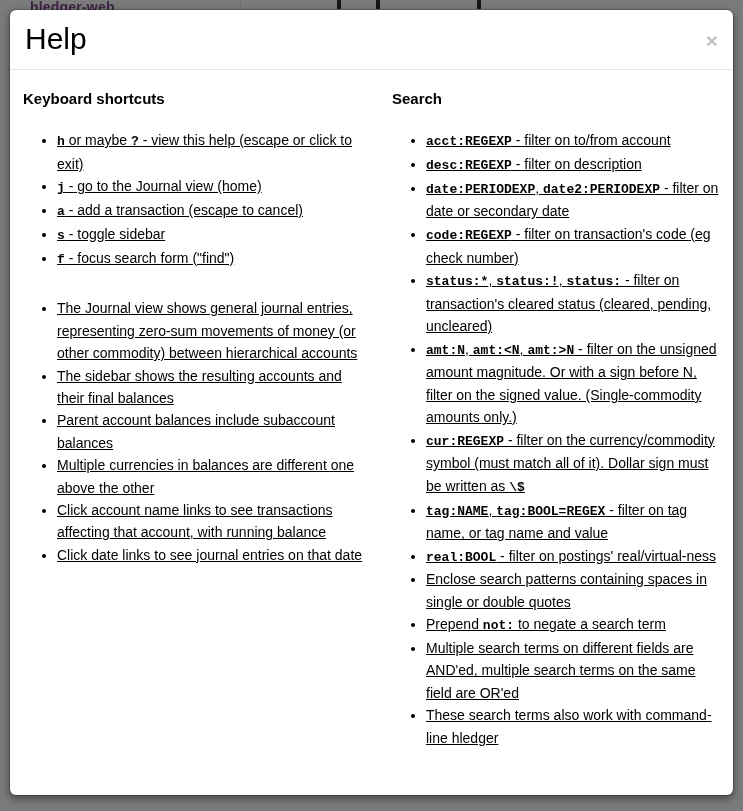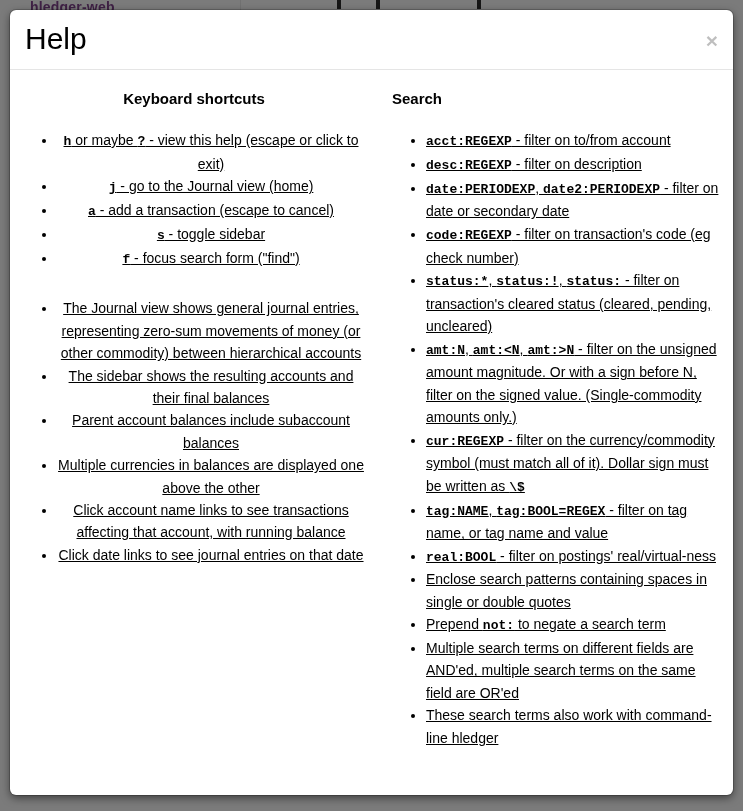--- a/index.html
+++ b/index.html
@@ -58,21 +58,21 @@
     border: 0; padding: 0; background: transparent;
     font-family: "Liberation Sans", sans-serif;
     font-size: 21px; font-weight: bold; line-height: 1;
     color: #000; opacity: 0.25;
     cursor: pointer;
   }
   .modal-body {
     display: flex;
     padding: 20px 13px 15px 13px;
   }
-  .help-col-left  { width: 348px; flex: none; padding-right: 6px; text-align: center; }
+  .help-col-left  { width: 348px; flex: none; padding-right: 6px; }
   .help-col-right { width: 349px; flex: none; padding-left: 21px; }
 
   .section-title {
     font-size: 15px;
     font-weight: bold;
     line-height: 18px;
     margin: 0;
     color: #000;
   }
   ul.help-list {
@@ -113,21 +113,21 @@
           <li><code class="code-term">h</code> or maybe <code class="code-term">?</code> - view this help (escape or click to exit)</li>
           <li><code class="code-term">j</code> - go to the Journal view (home)</li>
           <li><code class="code-term">a</code> - add a transaction (escape to cancel)</li>
           <li><code class="code-term">s</code> - toggle sidebar</li>
           <li><code class="code-term">f</code> - focus search form ("find")</li>
         </ul>
         <ul class="help-list">
           <li>The Journal view shows general journal entries, representing zero-sum movements of money (or other commodity) between hierarchical accounts</li>
           <li>The sidebar shows the resulting accounts and their final balances</li>
           <li>Parent account balances include subaccount balances</li>
-          <li>Multiple currencies in balances are displayed one above the other</li>
+          <li>Multiple currencies in balances are different one above the other</li>
           <li>Click account name links to see transactions affecting that account, with running balance</li>
           <li>Click date links to see journal entries on that date</li>
         </ul>
       </div>
     <div class="help-col-right" id="col-right">
         <div class="section-title">Search</div>
         <ul class="help-list">
           <li><code class="code-term">acct:REGEXP</code> - filter on to/from account</li>
           <li><code class="code-term">desc:REGEXP</code> - filter on description</li>
           <li><code class="code-term">date:PERIODEXP</code>, <code class="code-term">date2:PERIODEXP</code> - filter on date or secondary date</li>

